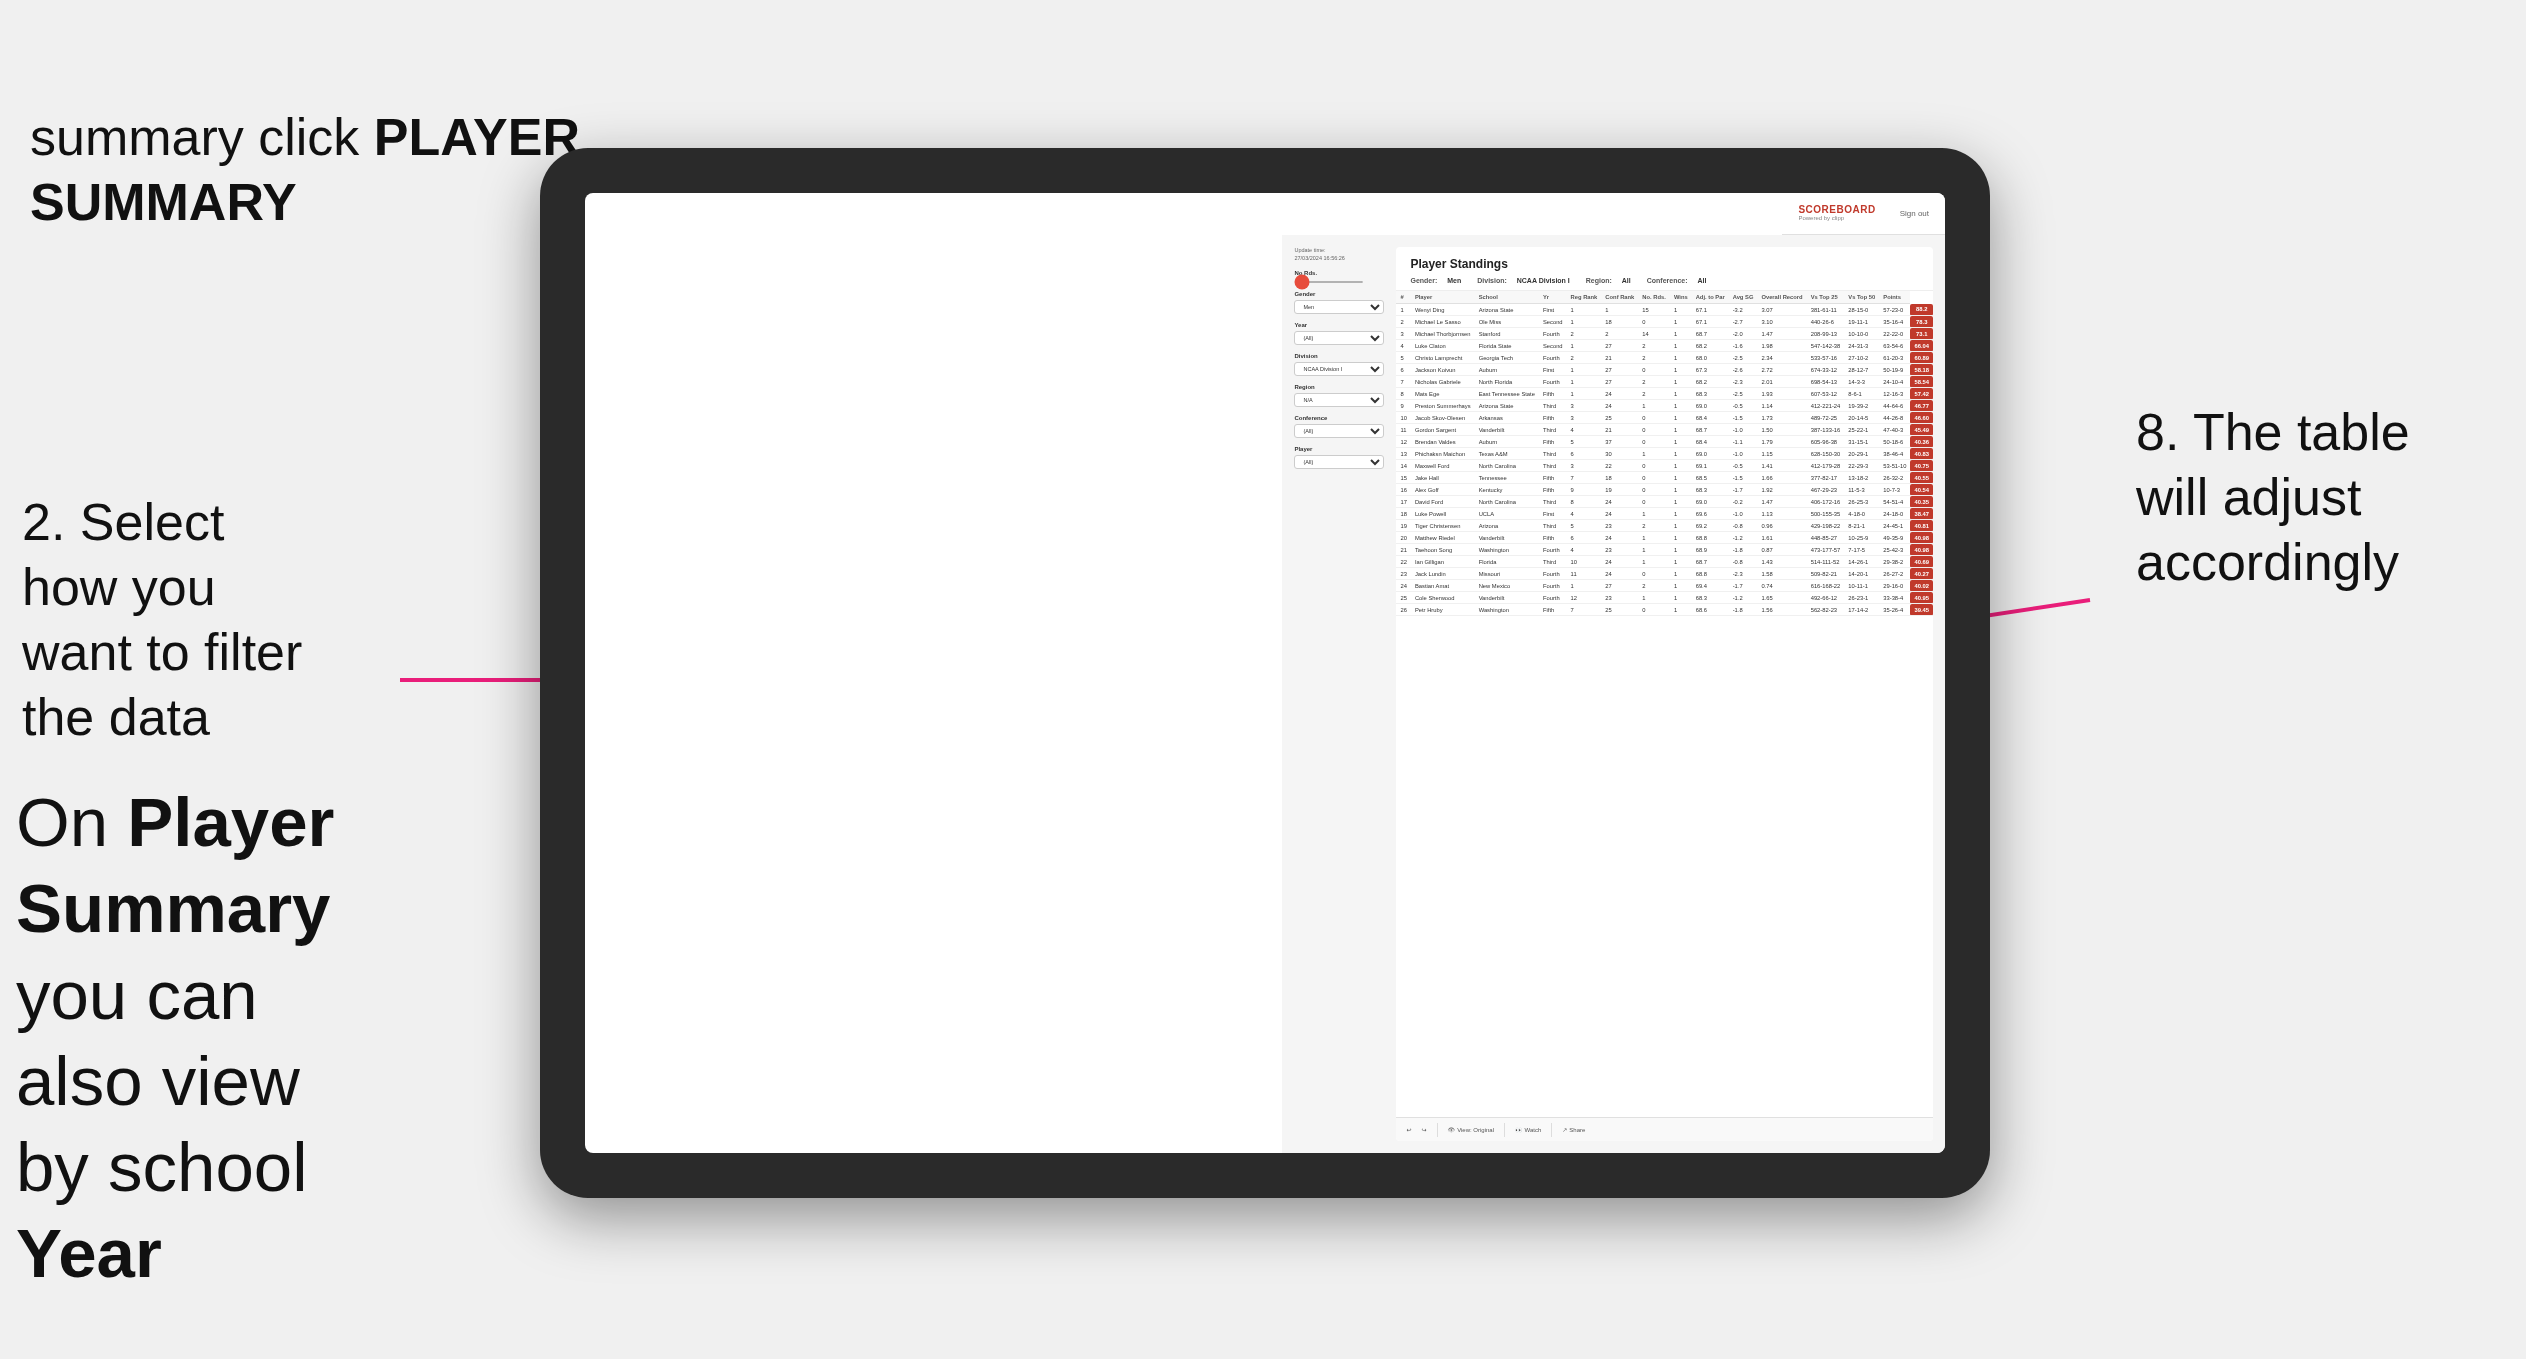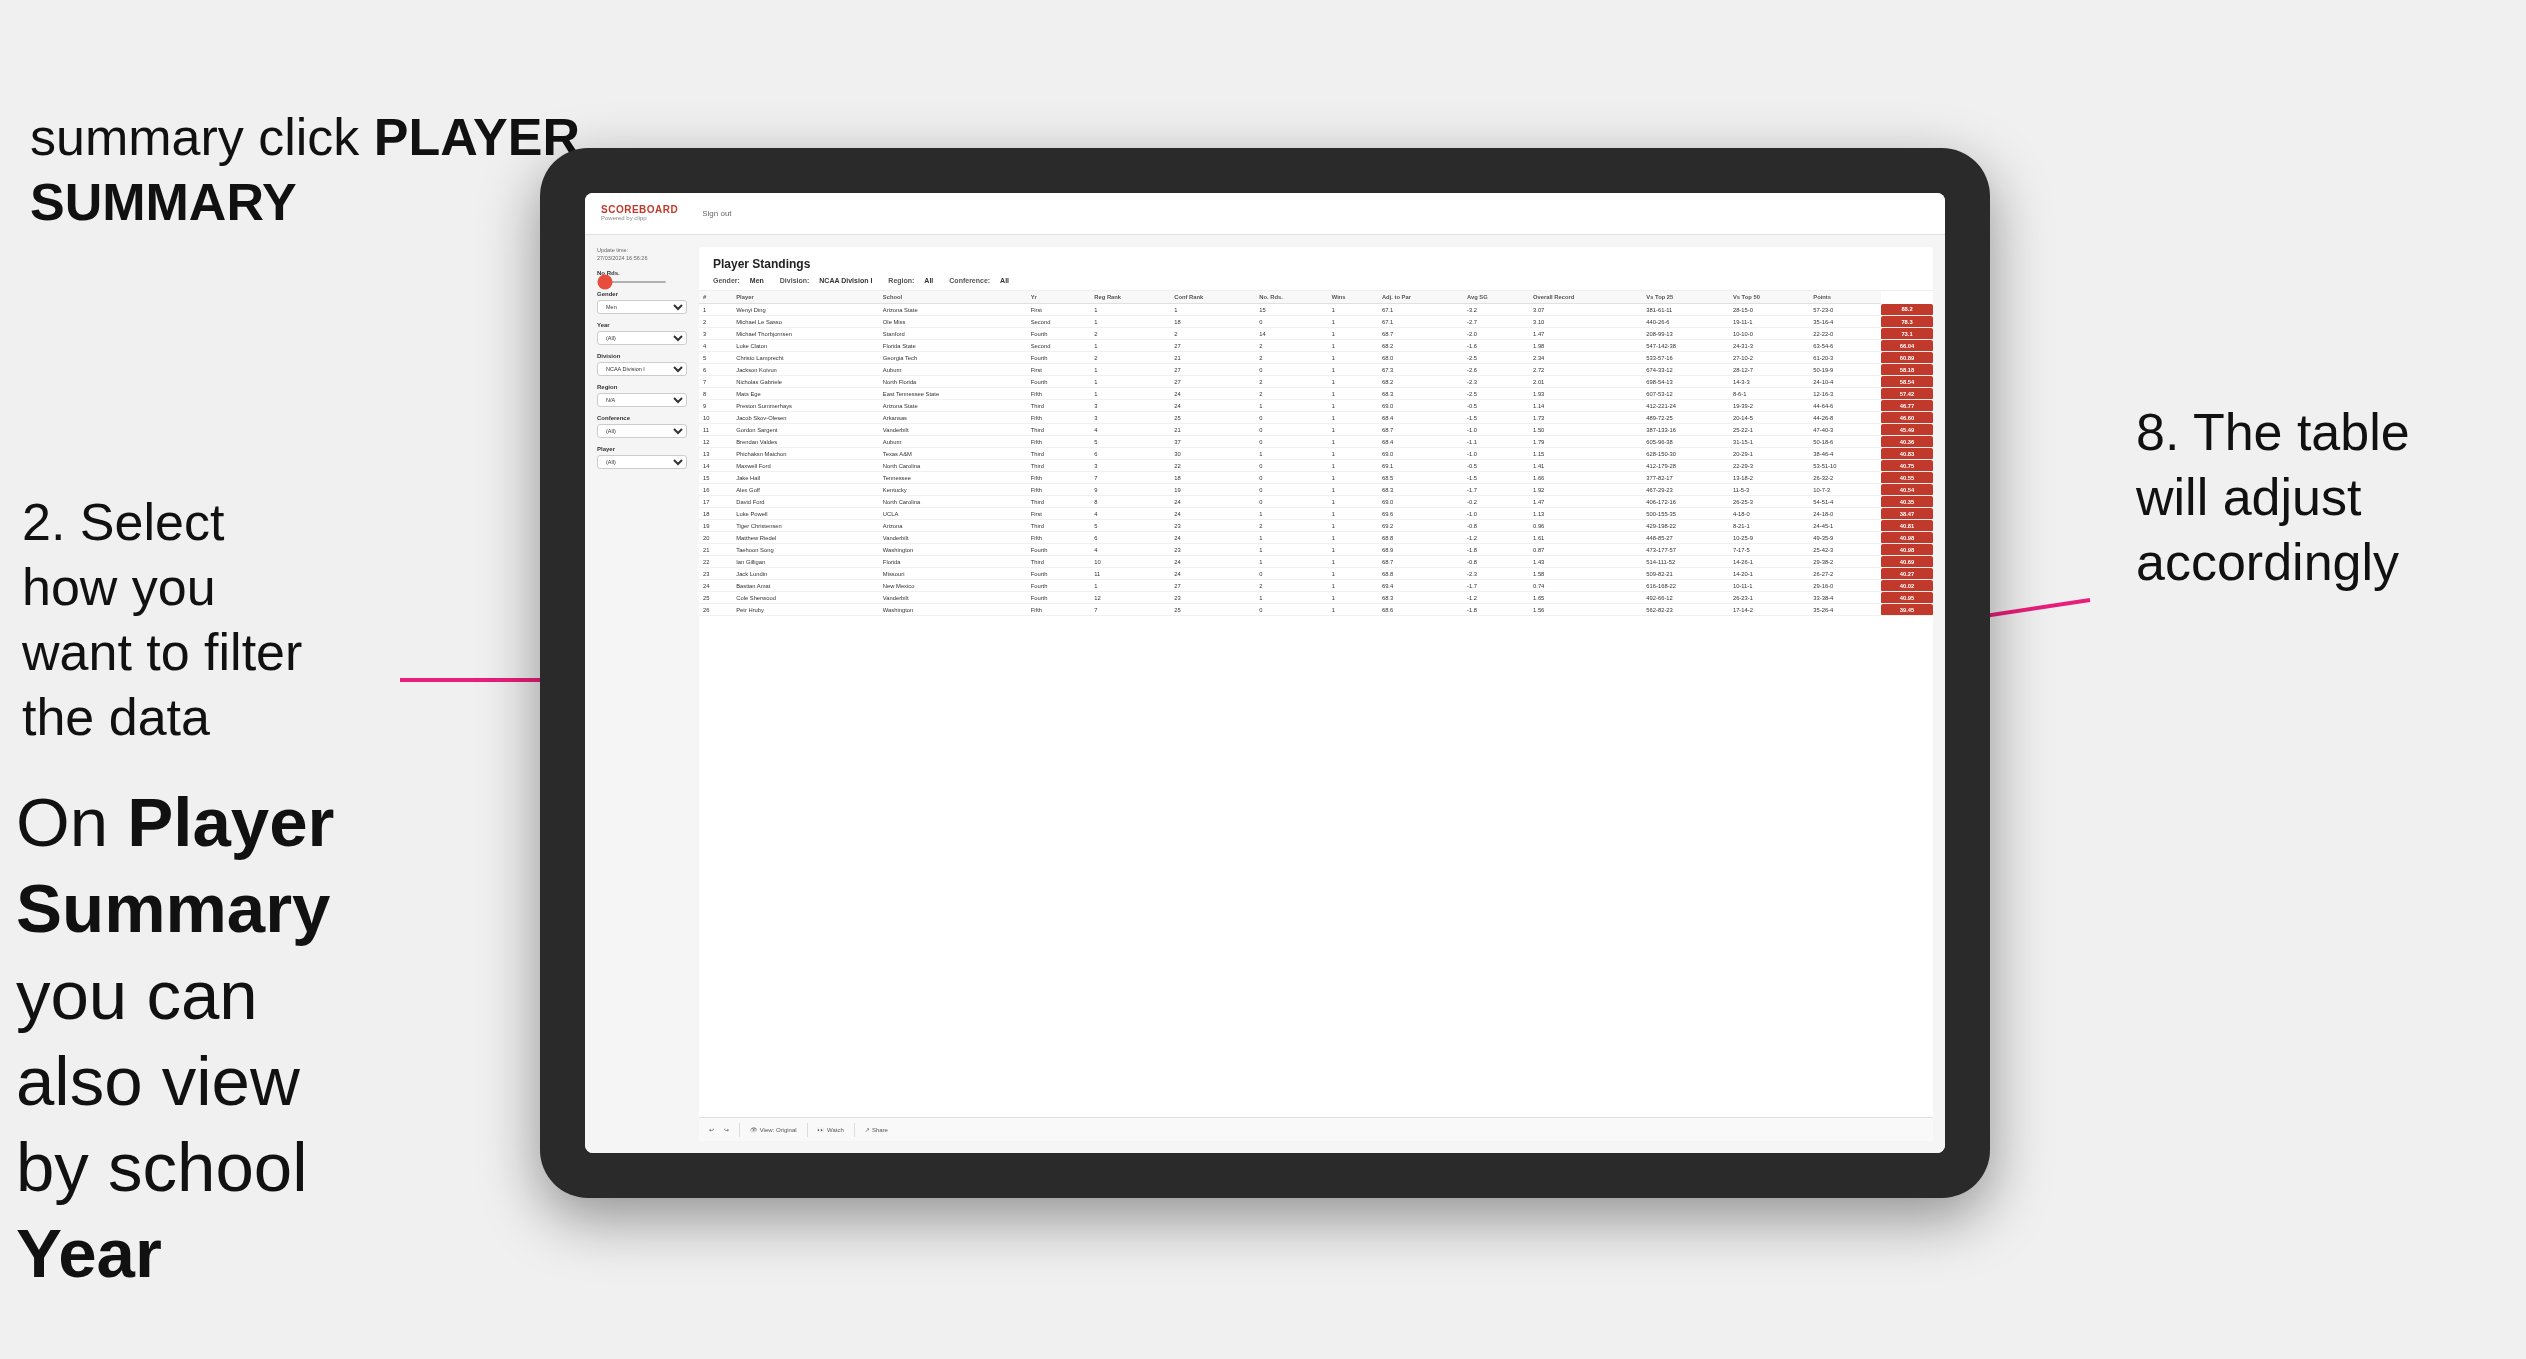--- a/index.html
+++ b/index.html
@@ -90,20 +90,21 @@
       justify-content: center;
     }
     .tablet-screen {
       width: 1360px;
       height: 960px;
       background: #fff;
       border-radius: 8px;
       overflow: hidden;
       display: flex;
       flex-direction: column;
+      align-items: flex-end;
     }
 
     
     .app-header {
       height: 42px;
       background: #fff;
       border-bottom: 1px solid #e0e0e0;
       display: flex;
       align-items: center;
       padding: 0 16px;

